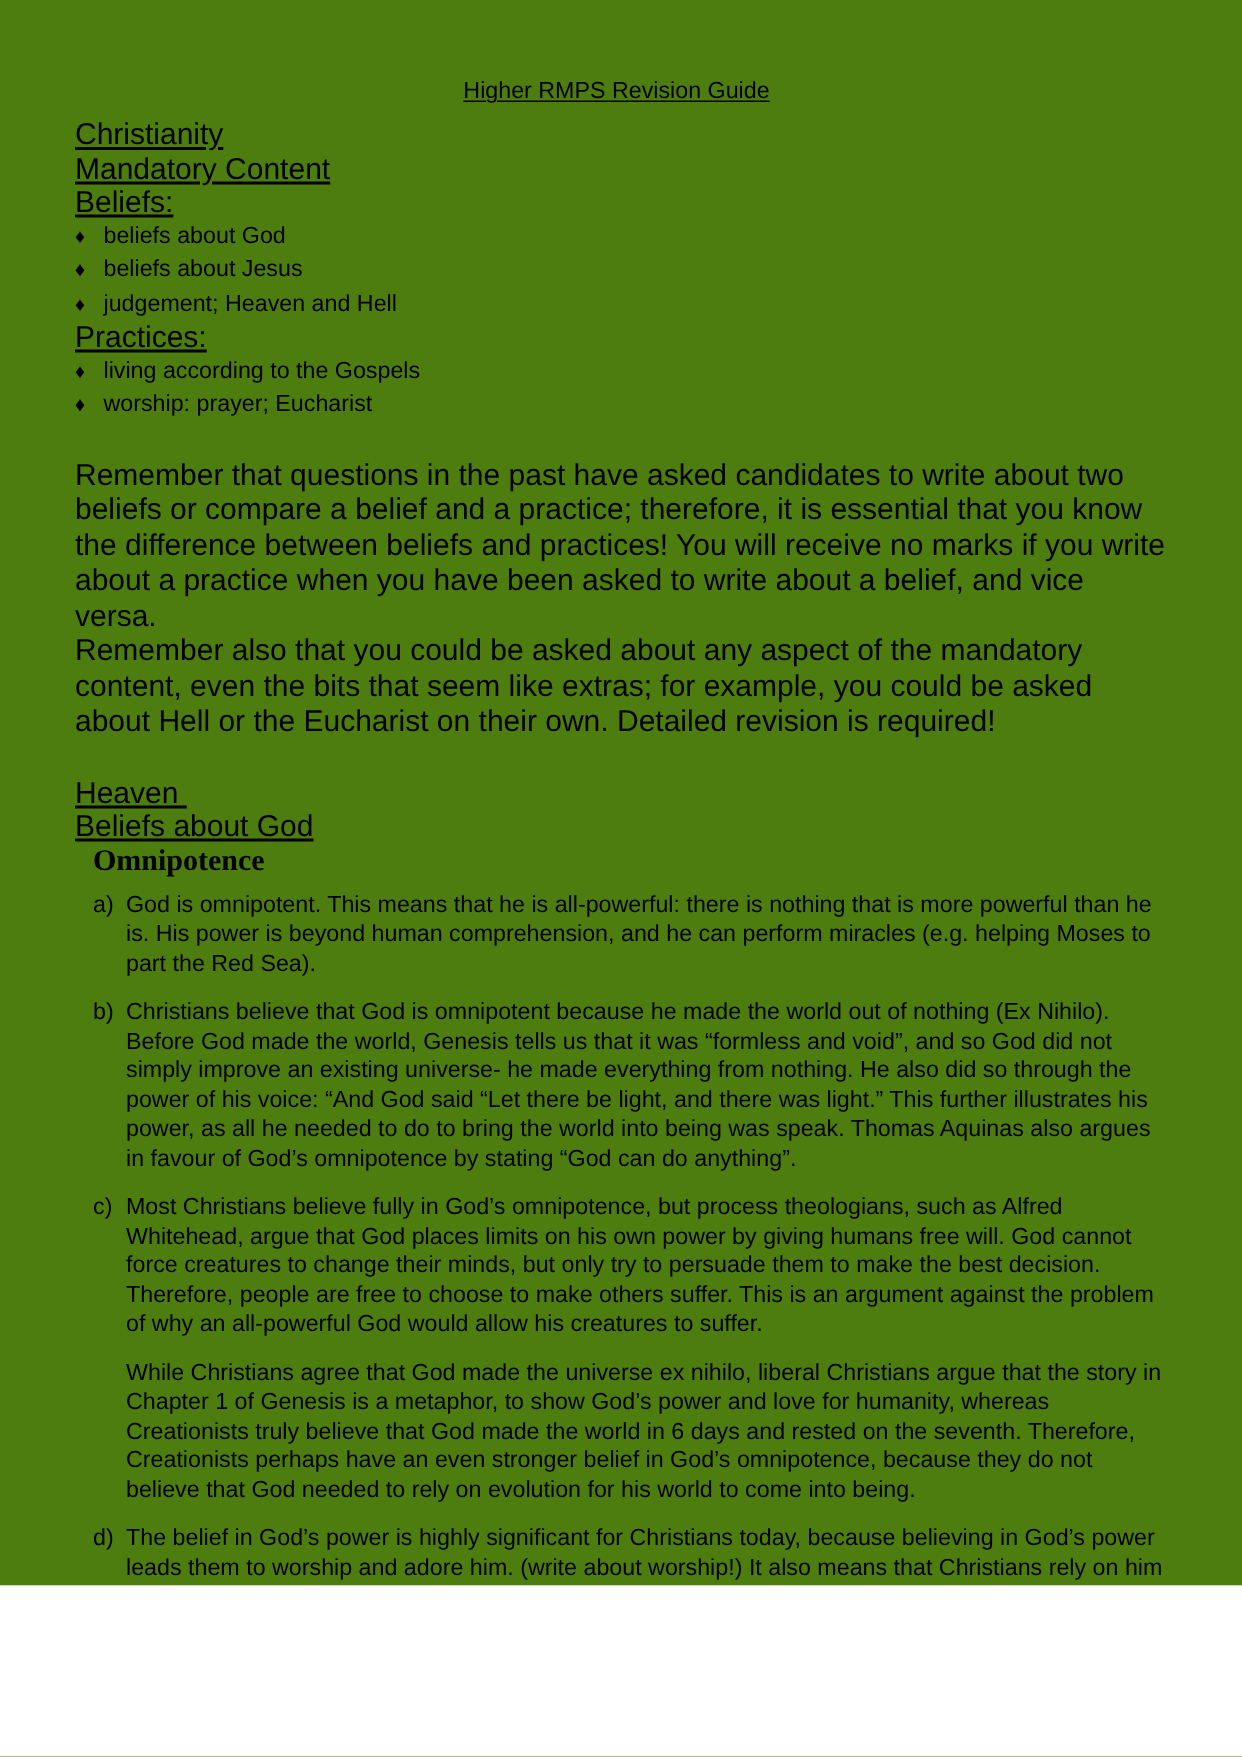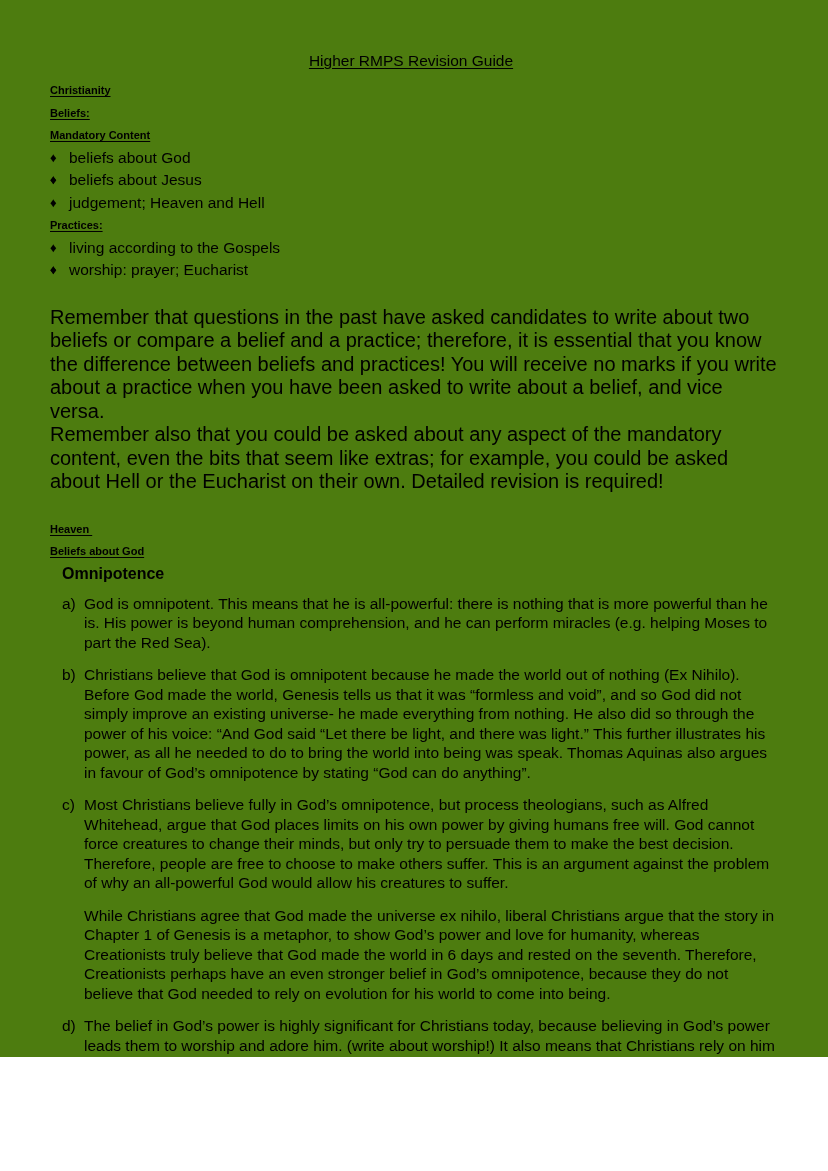--- a/index.html
+++ b/index.html
@@ -35,36 +35,37 @@
     margin: 0 0 7px 0;
     padding-right: 8px;
   }
   .doc-title span {
     text-decoration: underline;
     text-underline-offset: 2px;
   }
 
   
   .h-bold-underline {
-    font-weight: bold;
-    font-size: 11px;
+    font-weight: normal;
+    font-size: 20px;
     line-height: 22.5px;
     margin: 0;
     white-space: pre;
   }
   .h-bold-underline span {
     text-decoration: underline;
     text-underline-offset: 2px;
   }
   .h-sub {
     font-weight: bold;
-    font-size: 16px;
+    font-size: 20px;
     line-height: 22px;
     margin: 0;
     padding-left: 12px;
+    font-family: Liberation Serif, serif;
   }
 
   
   .bullets {
     list-style: none;
     margin: 0;
     padding: 0;
   }
   .bullets li {
     font-size: 15.5px;
@@ -111,22 +112,22 @@
 </style>
 </head>
 <body>
 
 <div class="page">
   <div class="doc-body">
 
     <div class="doc-title"><span>Higher RMPS Revision Guide</span></div>
 
     <div class="h-bold-underline"><span>Christianity</span></div>
+    <div class="h-bold-underline"><span>Mandatory Content</span></div>
     <div class="h-bold-underline"><span>Beliefs:</span></div>
-    <div class="h-bold-underline"><span>Mandatory Content</span></div>
 
     <ul class="bullets">
       <li><span class="bullet-glyph">♦</span><span>beliefs about God</span></li>
       <li><span class="bullet-glyph">♦</span></li>
       <li><span class="bullet-glyph">♦</span><span>beliefs about Jesus</span></li>
       <li><span class="bullet-glyph">♦</span><span>judgement; Heaven and Hell</span></li>
     </ul>
 
     <div class="h-bold-underline"><span>Practices:</span></div>
 

